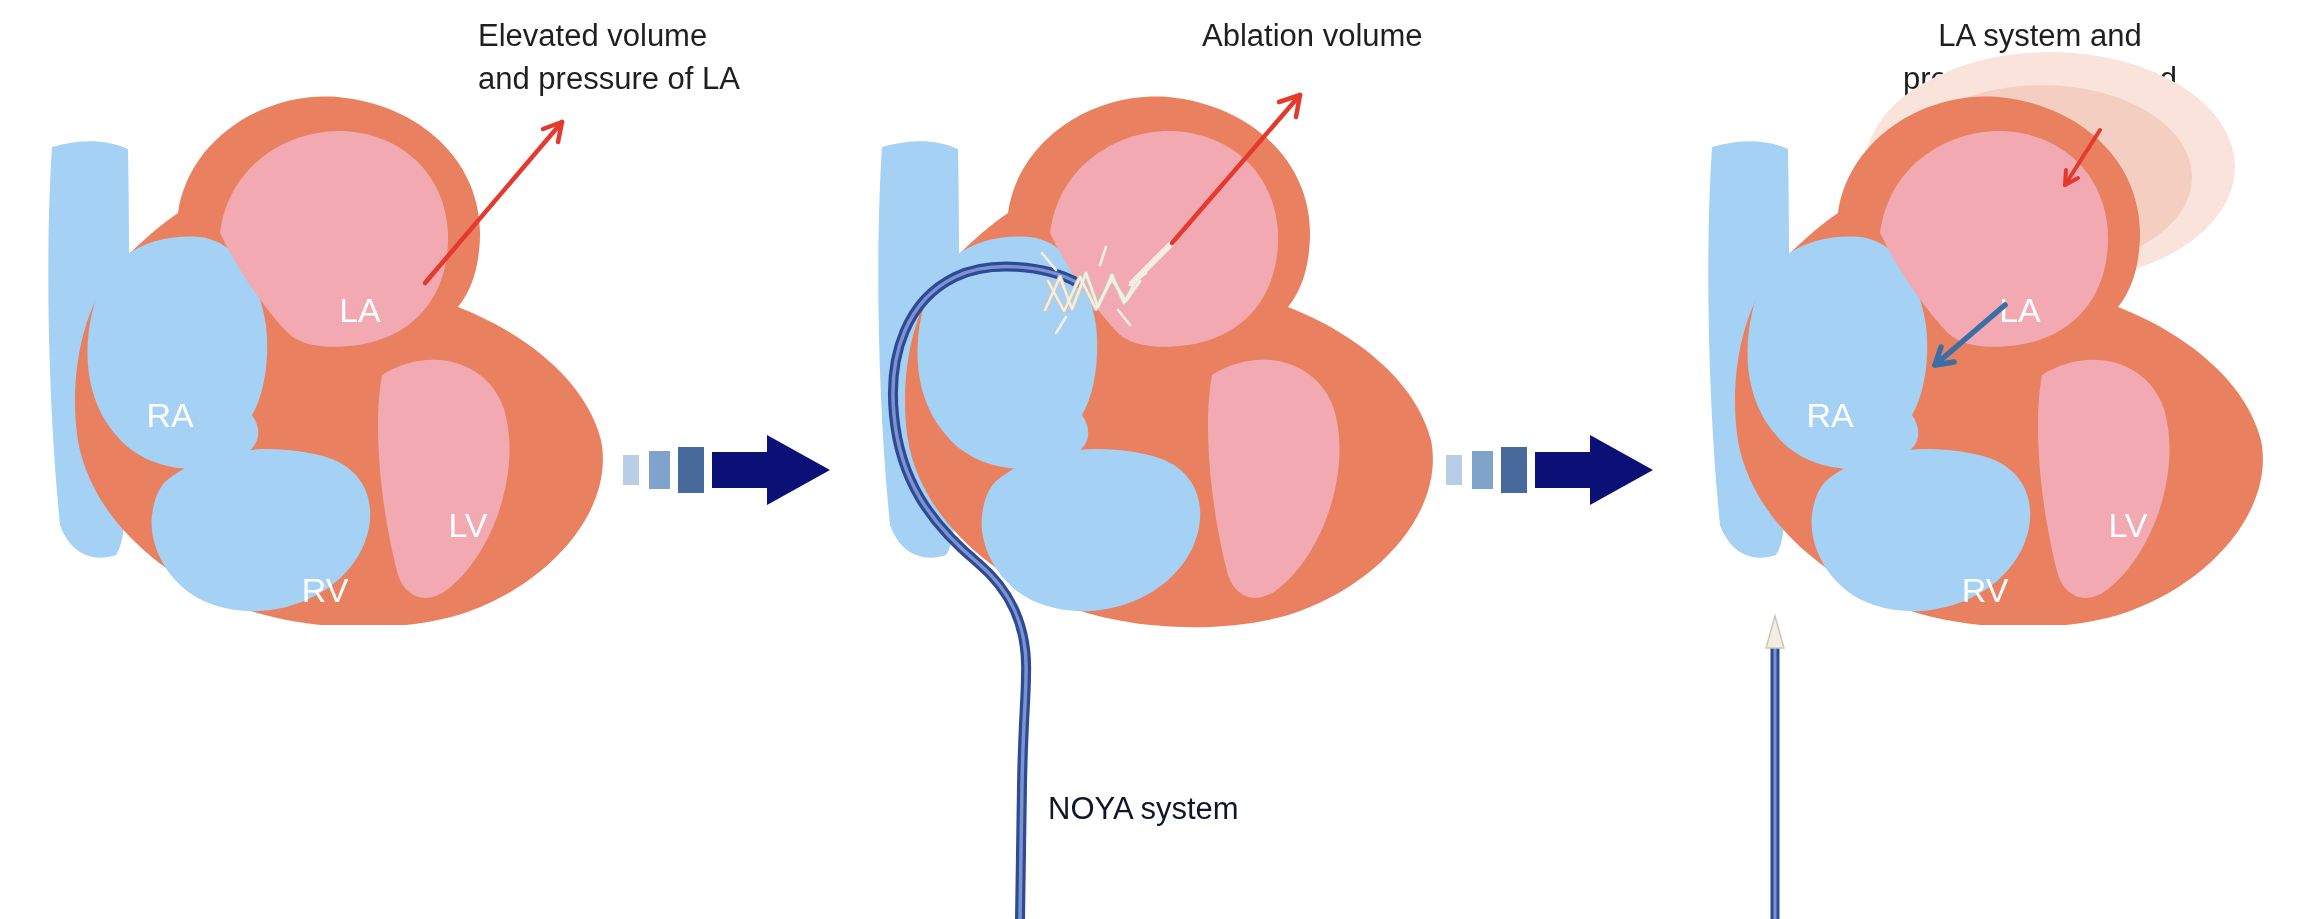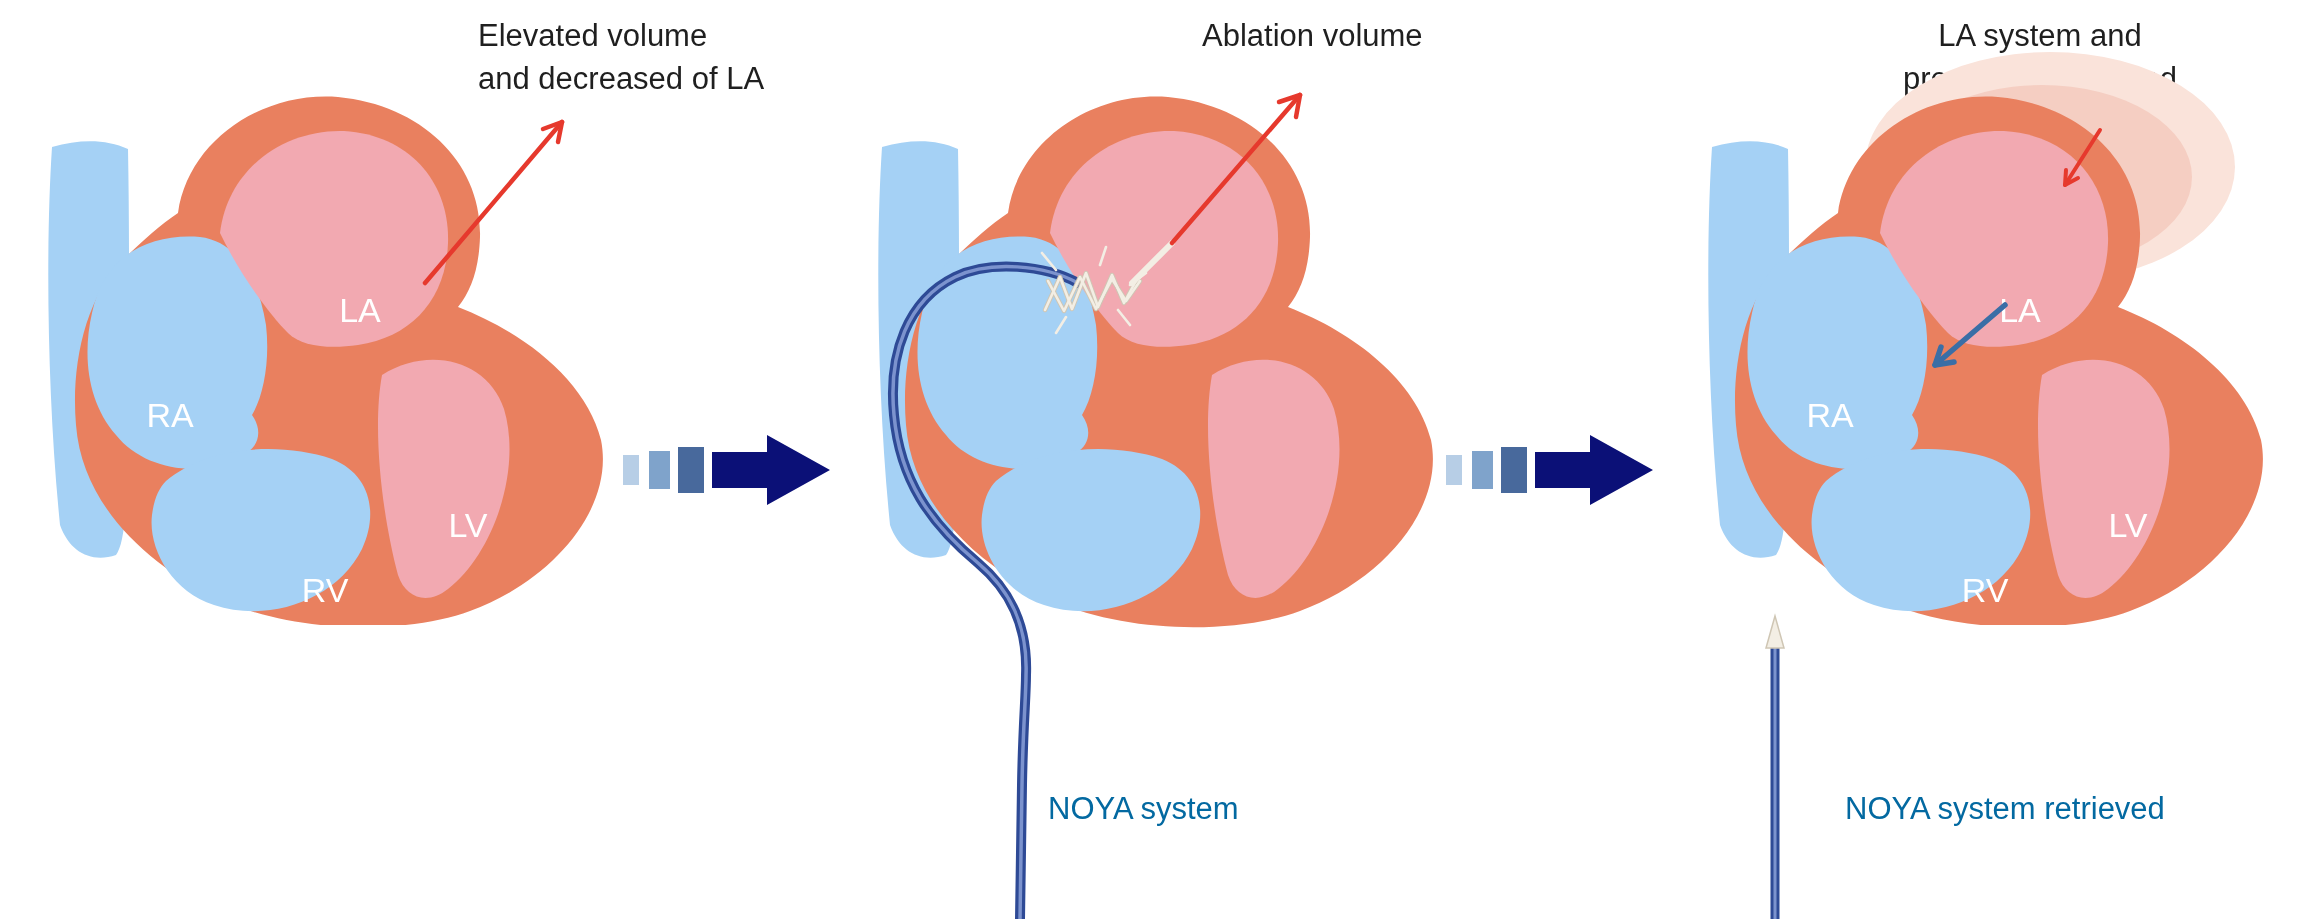--- a/index.html
+++ b/index.html
@@ -14,21 +14,21 @@
     position:absolute;
     font-size:31px;
     line-height:43px;
     color:#1F1F1F;
     white-space:nowrap;
   }
   .caption.centered{ text-align:center; white-space:normal;}
   .bottom-label{
     position:absolute;
     font-size:31px;
-    color:#0369a1;
+    color:#0f172a;
     white-space:nowrap;
   }
   svg{position:absolute;}
   .chamber-label{
     fill:#FFFFFF;
     font-size:34px;
     font-family:"Liberation Sans", sans-serif;
     text-anchor:middle;
   }
   .overlay{pointer-events:none;}
@@ -47,21 +47,21 @@
         <path fill="#A5D1F5" d="M62,228 C74,170 120,148 170,152 C205,156 228,190 236,240 C240,275 234,310 222,330 C232,344 230,360 216,368 C180,394 116,388 86,350 C58,318 52,272 62,228 Z"></path>
         <path fill="#F2A9B1" d="M190,148 C198,82 256,44 314,46 C380,50 420,98 418,158 C416,214 382,252 328,260 C300,264 272,262 258,248 C240,230 210,190 190,148 Z"></path>
         <path fill="#F2A9B1" d="M352,290 C400,260 458,276 474,324 C492,384 464,468 418,504 C398,520 376,514 368,490 C352,430 342,344 352,290 Z"></path>
         <path fill="#A5D1F5" d="M136,396 C176,362 248,356 302,374 C342,390 348,430 332,464 C306,516 238,538 184,520 C140,506 118,462 122,430 C124,414 129,403 136,396 Z"></path>
       </g>
     </defs>
   </svg>
 
   <div class="caption" style="left:478px;top:14px">
     <div>Elevated volume</div>
-    <div>and decreased of LA</div>
+    <div>and pressure of LA</div>
   </div>
 
   <svg style="left:30px;top:85px" width="580" height="540" viewBox="0 0 580 540">
     <use href="#heart-base" xlink:href="#heart-base"></use>
     <text class="chamber-label" x="140" y="342">RA</text>
     <text class="chamber-label" x="330" y="237">LA</text>
     <text class="chamber-label" x="438" y="452">LV</text>
     <text class="chamber-label" x="295" y="517">RV</text>
   </svg>
 
@@ -124,21 +124,20 @@
     <text class="chamber-label" x="438" y="452">LV</text>
     <text class="chamber-label" x="295" y="517">RV</text>
   </svg>
 
   <svg style="left:1745px;top:600px" width="60" height="319" viewBox="0 0 60 319">
     <path d="M30,319 L30,45" fill="none" stroke="#2E4A96" stroke-width="9" stroke-linecap="round"></path>
     <path d="M30,319 L30,45" fill="none" stroke="#7C93CE" stroke-width="3" stroke-linecap="round"></path>
     <polygon points="30,16 21,48 39,48" fill="#F3EEE4" stroke="#CFC6B4" stroke-width="1.5"></polygon>
   </svg>
 
-  <div class="bottom-label" style="left:1845px;top:791px">NOYA system retrieved</div>
 
   <svg class="overlay" style="left:0;top:0" width="2308" height="919" viewBox="0 0 2308 919">
 
     <g fill="none" stroke="#E6392D" stroke-width="4.5" stroke-linecap="round" stroke-linejoin="round">
       <path d="M425,283 L562,122"></path>
       <path d="M543,129 L562,122 L558,142"></path>
     </g>
 
     <g fill="none" stroke="#E6392D" stroke-width="4.5" stroke-linecap="round" stroke-linejoin="round">
       <path d="M1172,243 L1300,95"></path>

